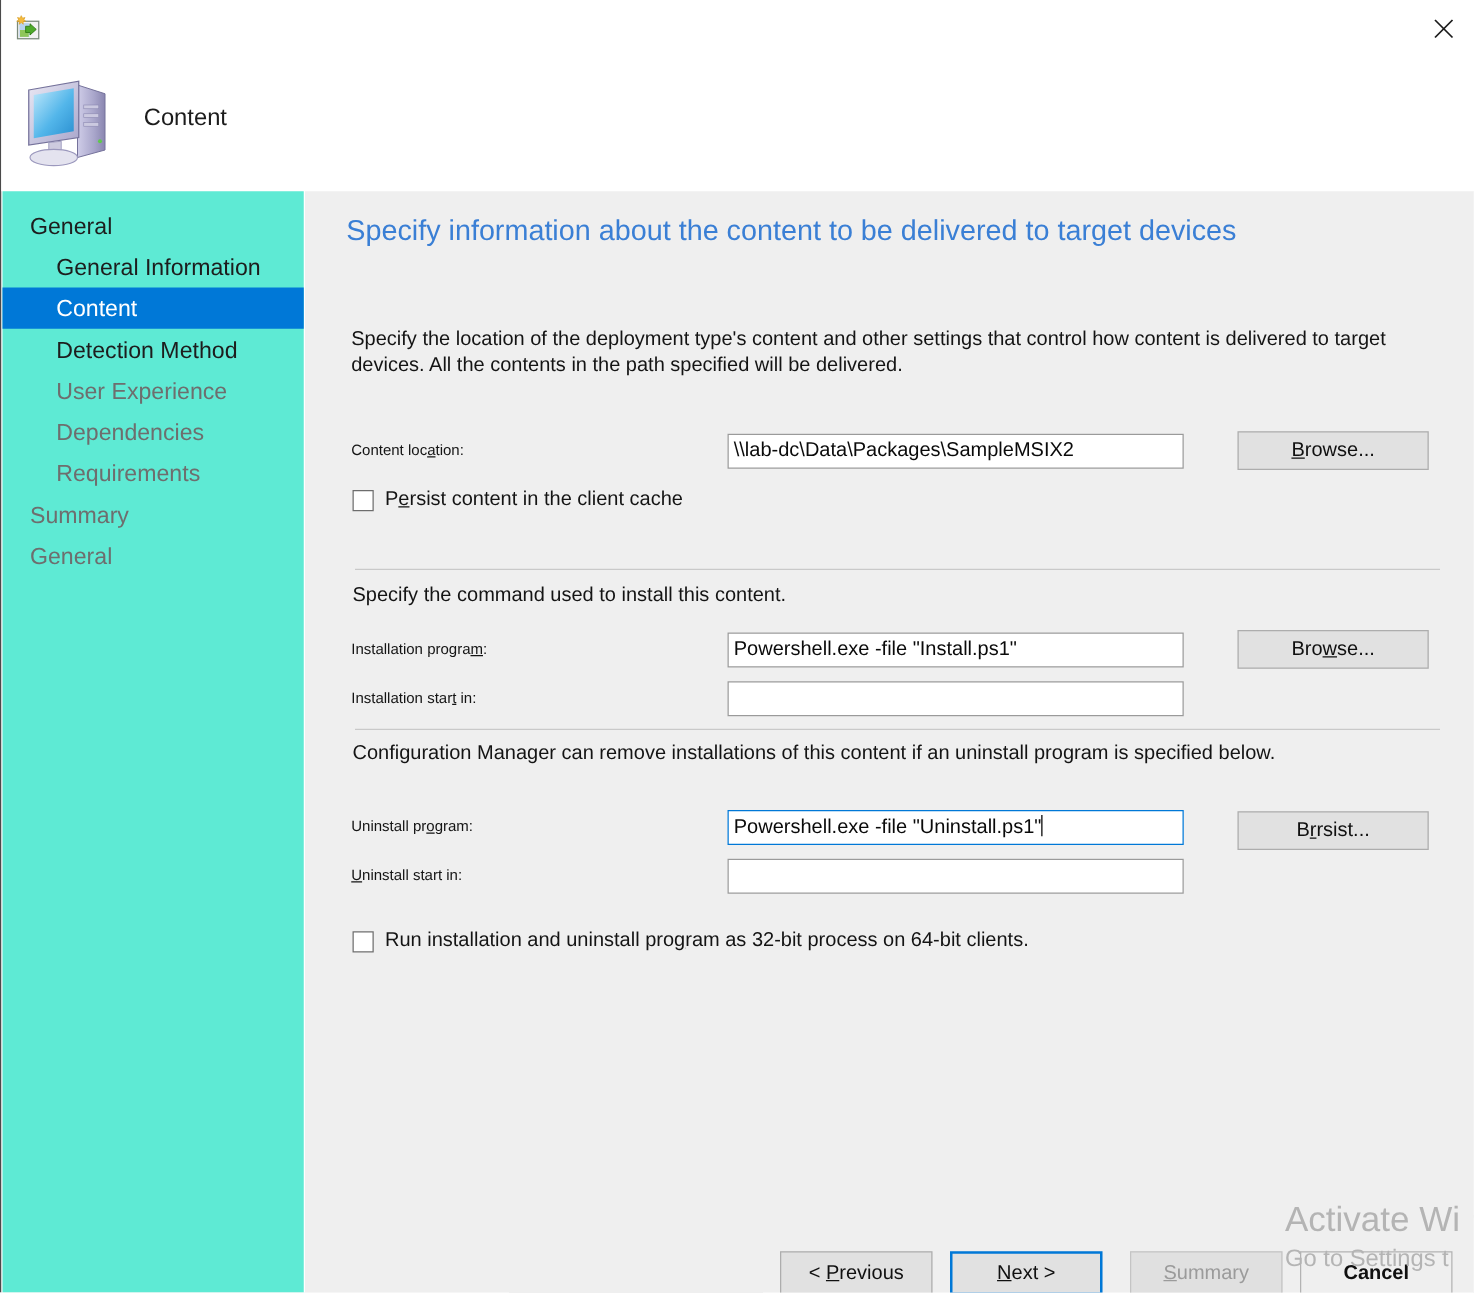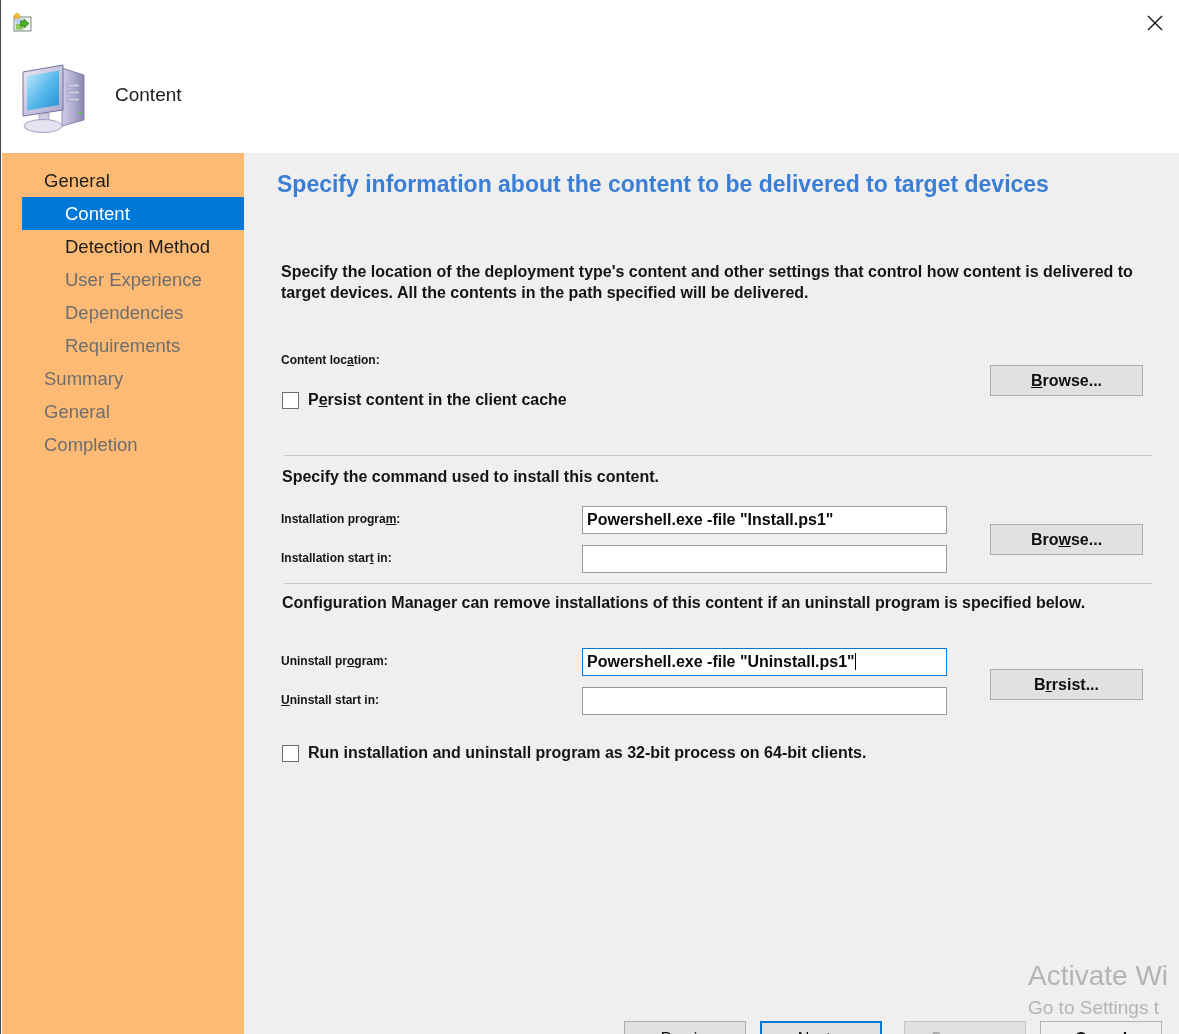--- a/index.html
+++ b/index.html
@@ -76,22 +76,21 @@
     font-size: 19px;
     color: #1c1c1c;
   }
 
   
   .sidebar {
     position: absolute;
     left: 1px; top: 153px;
     width: 241px;
     height: 881px;
-    background: #fdba74;
-    padding-left: 20px;
+    background: #5eead4;
   }
   .nav-item {
     height: 33px;
     line-height: 33px;
     font-size: 18.5px;
     color: #1d1d1d;
     white-space: nowrap;
     padding-left: 22px;
     box-sizing: border-box;
     cursor: default;
@@ -104,21 +103,20 @@
   }
   .nav-spacer-top { height: 11px; }
 
   
   .content {
     position: absolute;
     left: 243px; top: 153px;
     width: 936px;
     height: 821px;
     background: #efefef;
-    font-weight: bold;
   }
   .page-heading {
     position: absolute;
     left: 33px; top: 18px;
     font-size: 23px;
     color: #3a7fd5;
     white-space: nowrap;
   }
   .intro-text {
     position: absolute;
@@ -168,21 +166,20 @@
     border: 1px solid #adadad;
     font-family: "Liberation Sans", sans-serif;
     font-size: 16px;
     color: #101010;
     text-align: center;
     cursor: default;
     display: flex;
     align-items: center;
     justify-content: center;
     white-space: nowrap;
-    margin-top: 20px;
   }
   .btn.disabled { color: #9b9b9b; background:#e0e0e0; border-color:#c4c4c4; }
   .btn.focus-ring {
     border: 2px solid #0078d7;
     background: #e1e1e1;
   }
   .btn.plain { background: #efefef; border: 1px solid #b3b3b3; }
 
   .checkbox-row {
     position: absolute;
@@ -306,20 +303,23 @@
       </svg>
     </span>
     <span class="banner-title">Content</span>
   </div>
 
   <div class="sidebar">
     <div class="nav-spacer-top"></div>
     <div class="nav-item">
       <span>General</span>
     </div>
+    <div class="nav-item indent">
+      <span>General Information</span>
+    </div>
     <div class="nav-item indent selected">
       <span>Content</span>
     </div>
     <div class="nav-item indent">
       <span>Detection Method</span>
     </div>
     <div class="nav-item indent dim">
       <span>User Experience</span>
     </div>
     <div class="nav-item indent dim">
@@ -327,31 +327,29 @@
     </div>
     <div class="nav-item indent dim">
       <span>Requirements</span>
     </div>
     <div class="nav-item dim">
       <span>Summary</span>
     </div>
     <div class="nav-item dim">
       <span>General</span>
     </div>
-    <div class="nav-item dim">
-      <span>Completion</span>
-    </div>
   </div>
 
   <div class="content">
 
     <div class="page-heading">Specify information about the content to be delivered to target devices</div>
     <div class="intro-text">Specify the location of the deployment type's content and other settings that control how content is delivered to target devices. All the contents in the path specified will be delivered.</div>
 
     <div class="field-label" style="left:37px; top:200px;"><span>Content loc</span><span class="u">a</span><span>tion:</span></div>
+    <div class="textbox" style="left:338px; top:194px; width:365px;">\\lab-dc\Data\Packages\SampleMSIX2</div>
     <div class="btn" style="left:746px; top:192px; width:153px; height:31px;">
         <span><span></span><span class="u">B</span><span>rowse...</span></span>
       </div>
 
     <div class="checkbox-row" style="left:38px; top:238px;">
       <span class="cbox"></span>
       <span class="cb-label"><span>P</span><span class="u">e</span><span>rsist content in the client cache</span></span>
     </div>
 
     <div class="hr" style="left:40px; top:302px; width:868px;"></div>

